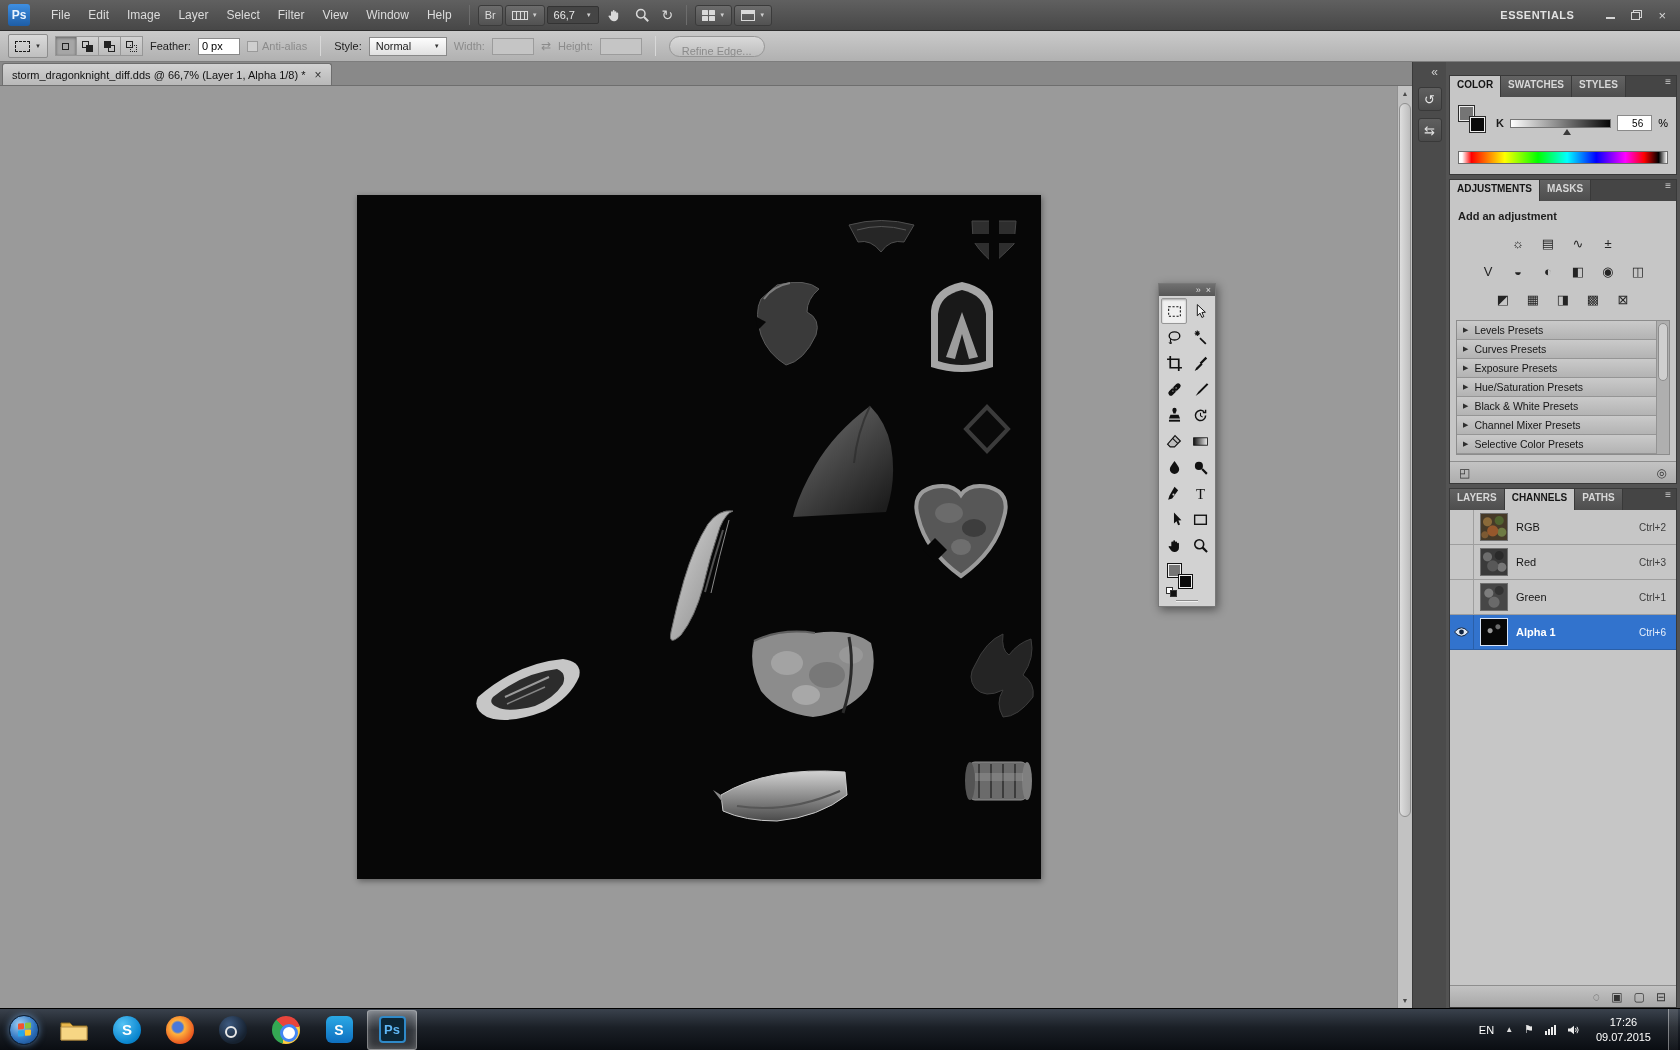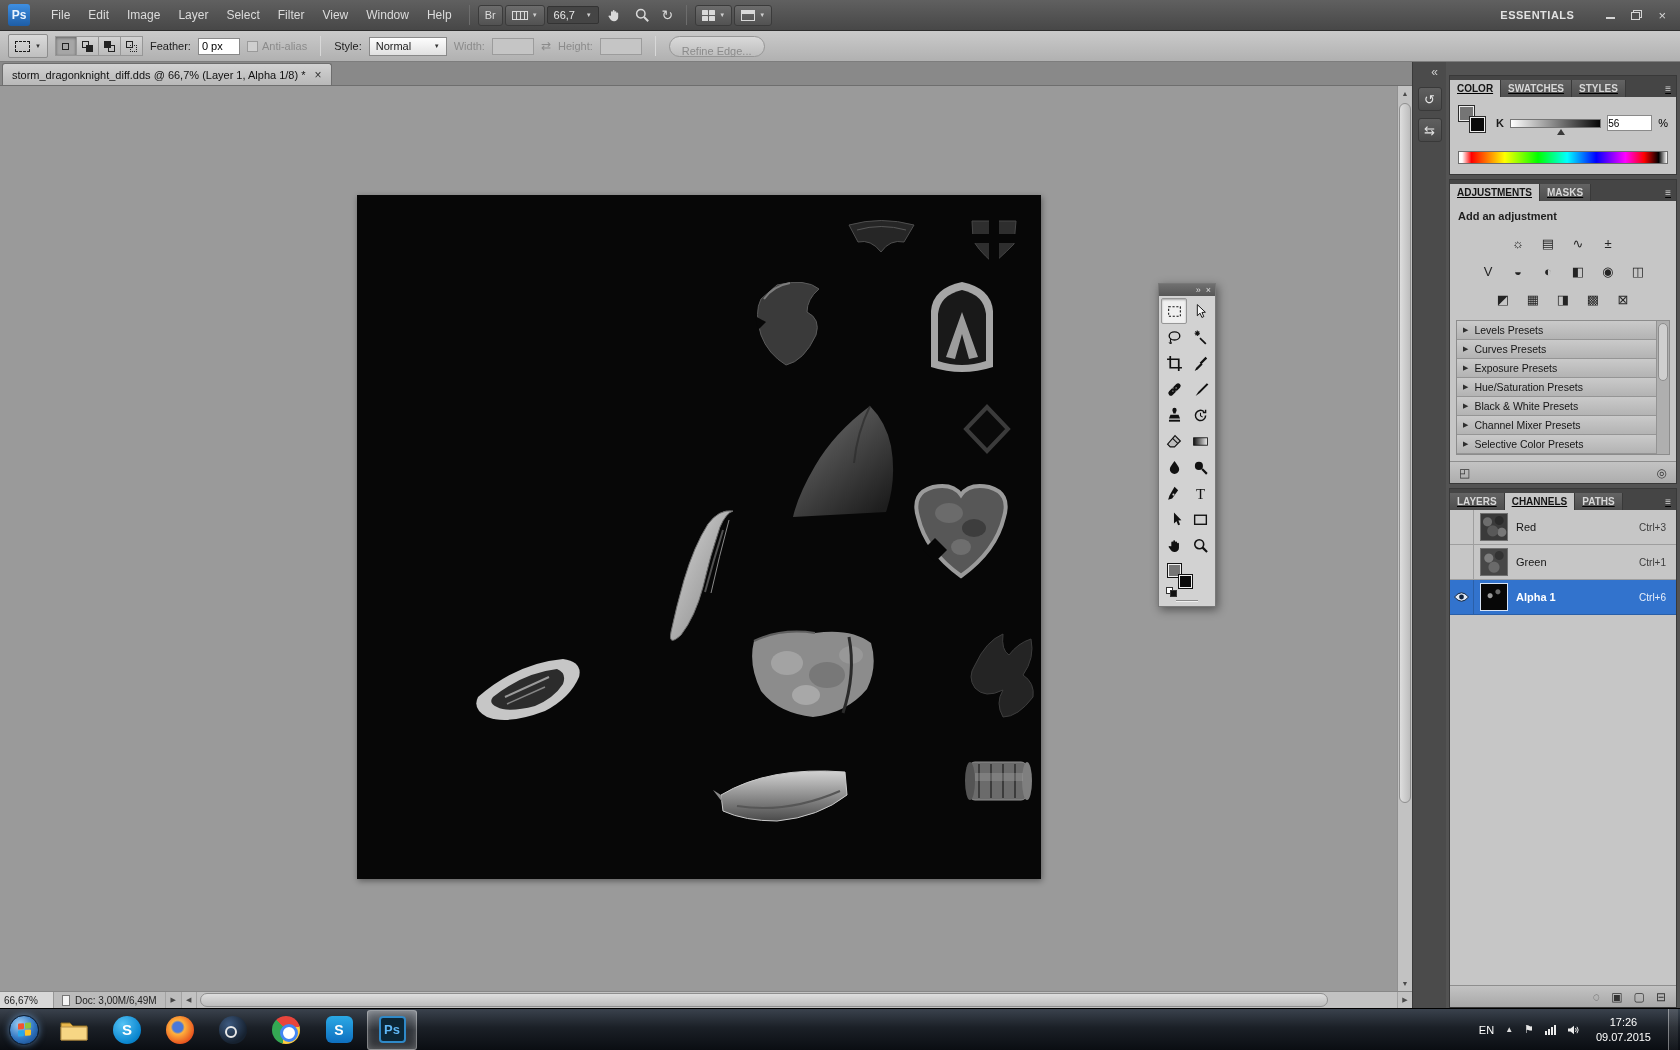--- a/index.html
+++ b/index.html
@@ -116,41 +116,41 @@
               border:1px solid #8f8f8f; border-radius:7px; }
 
   
   .dock-strip { width:34px; background:#4b4b4b; border-left:1px solid #3a3a3a; display:flex; flex-direction:column;
                 align-items:center; padding-top:2px; gap:7px; }
   .collapse-btn { color:#cfcfcf; font-size:12px; height:16px; align-self:flex-end; padding-right:8px; }
   .strip-ico { width:24px; height:24px; color:#e3e3e3; background:linear-gradient(#5f5f5f,#4a4a4a); border:1px solid #393939;
                border-radius:3px; font-size:13px; display:flex; align-items:center; justify-content:center; }
   .dock { width:234px; background:#535353; display:flex; flex-direction:column; padding:13px 3px 0; gap:4px; }
   .panel { display:flex; flex-direction:column; }
-  .ptabs { display:flex; align-items:flex-end; background:#454545; border:1px solid #393939; border-bottom:none; height:22px;text-decoration:underline; }
+  .ptabs { display:flex; background:#454545; border:1px solid #393939; border-bottom:none; height:22px; }
   .ptab { padding:3px 7px; font-size:10px; font-weight:bold; color:#d8d8d8; background:linear-gradient(#636363,#4e4e4e);
           border-right:1px solid #393939; }
   .ptab.active { background:#c6c6c6; color:#151515; }
   .pmenu { margin-left:auto; color:#cfcfcf; font-size:10px; padding:0 5px 3px; }
   .pbody { background:#c6c6c6; border:1px solid #393939; border-top:none; position:relative; }
 
   
   .color-body { padding:8px 8px 10px; }
   .color-top { display:flex; gap:8px; }
   .chips { position:relative; width:30px; height:32px; }
   .chip-fg { position:absolute; left:0; top:0; width:17px; height:17px; background:#757575; border:1px solid #2b2b2b;
              box-shadow:inset 0 0 0 1px #efefef; }
   .chip-bg { position:absolute; left:11px; top:11px; width:17px; height:17px; background:#0a0a0a; border:1px solid #2b2b2b;
              box-shadow:inset 0 0 0 1px #efefef; }
   .k-row { flex:1; display:flex; align-items:center; gap:6px; margin-top:4px; }
   .k-label { font-weight:bold; font-size:11px; color:#1a1a1a; }
   .k-track { flex:1; height:9px; background:linear-gradient(90deg,#ffffff,#060606); border:1px solid #757575; position:relative; }
   .k-thumb { position:absolute; left:56%; top:9px; width:0; height:0; border-left:4px solid transparent;
              border-right:4px solid transparent; border-bottom:6px solid #3a3a3a; transform:translateX(-50%); }
-  .k-input { width:45px; height:16px; border:1px solid #8a8a8a; background:#fff; font-size:10px; text-align:left;
+  .k-input { width:35px; height:16px; border:1px solid #8a8a8a; background:#fff; font-size:10px; text-align:right;
              padding-right:8px; font-family:inherit; }
   .spectrum { height:13px; margin-top:14px; border:1px solid #6e6e6e;
               background:linear-gradient(90deg,#fff 0 1.5%,#f00 6%,#ff0 22%,#0f0 38%,#0ff 52%,#00f 66%,#f0f 80%,#f00 89%,#000 96%,#fff 100%); }
 
   
   .adj-body { padding:6px 6px 0; display:flex; flex-direction:column; }
   .adj-head { font-size:11px; font-weight:bold; color:#1d1d1d; padding:3px 2px 7px; }
   .adj-row { display:flex; justify-content:center; gap:8px; padding:5px 0; }
   .adj-ico { width:22px; height:18px; display:flex; align-items:center; justify-content:center; color:#242424; font-size:13px; }
   .preset-list { margin-top:7px; border:1px solid #8c8c8c; background:#bdbdbd; position:relative; padding-right:13px; }
@@ -575,35 +575,20 @@
 
         <div class="vscroll">
           <span class="vs-btn">▲</span>
           <span class="vs-track">
               <span class="vs-thumb"></span>
             </span>
           <span class="vs-btn">▼</span>
         </div>
       </div>
 
-      <div class="statusbar">
-        <div class="zoom-field">66,67%</div>
-        <div class="doc-chip">
-          <span class="page-ico"></span>
-          <span>Doc: 3,00M/6,49M</span>
-        </div>
-        <div class="status-menu">▶</div>
-        <div class="hscroll">
-          <span class="hs-btn">◀</span>
-          <span class="hs-track">
-              <span class="hs-thumb"></span>
-            </span>
-          <span class="hs-btn right">▶</span>
-        </div>
-      </div>
     </div>
 
     <div class="dock-strip">
       <button class="collapse-btn">«</button>
       <button class="strip-ico">↺</button>
       <button class="strip-ico">⇆</button>
     </div>
 
     <div class="dock">
 
@@ -705,20 +690,26 @@
       <section class="panel ch-panel">
         <div class="ptabs">
           <span class="ptab">LAYERS</span>
           <span class="ptab active">CHANNELS</span>
           <span class="ptab">PATHS</span>
           <span class="pmenu">≡</span>
         </div>
         <div class="pbody ch-body">
           <div class="ch-row">
             <span class="eye-cell"></span>
+            <span class="ch-thumb t-rgb"></span>
+            <span class="ch-name">RGB</span>
+            <span class="ch-key">Ctrl+2</span>
+          </div>
+          <div class="ch-row">
+            <span class="eye-cell"></span>
             <span class="ch-thumb t-red"></span>
             <span class="ch-name">Red</span>
             <span class="ch-key">Ctrl+3</span>
           </div>
           <div class="ch-row">
             <span class="eye-cell"></span>
             <span class="ch-thumb t-green"></span>
             <span class="ch-name">Green</span>
             <span class="ch-key">Ctrl+1</span>
           </div>

